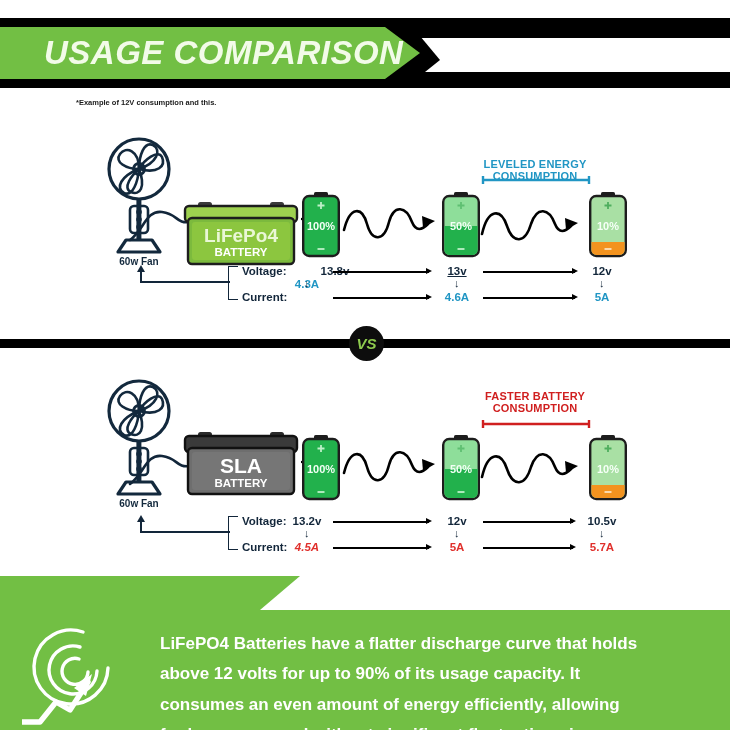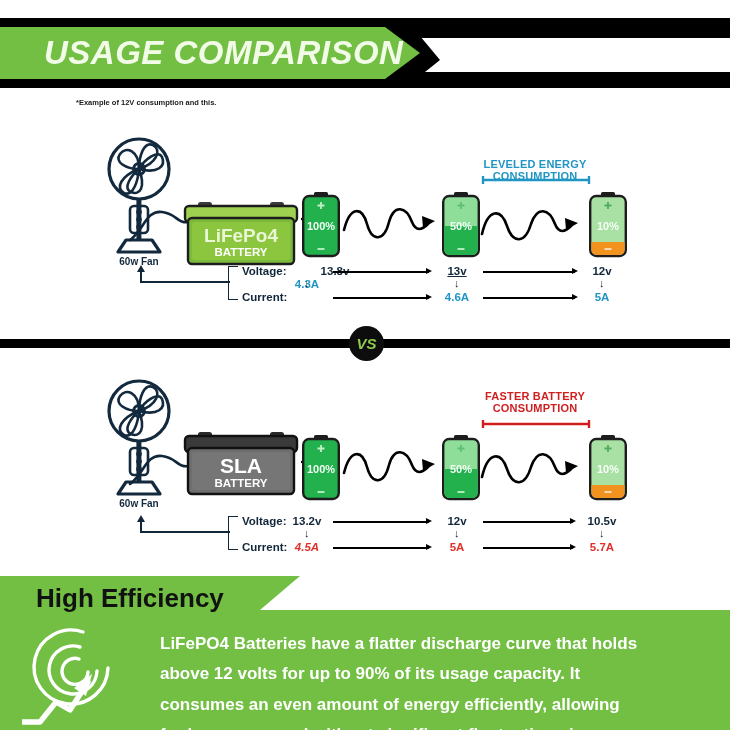--- a/index.html
+++ b/index.html
@@ -333,21 +333,20 @@
   <div class="harrow" style="left:426px;top:544px;"></div>
   <div class="hline" style="left:483px;top:547px;width:90px;"></div>
   <div class="harrow" style="left:570px;top:544px;"></div>
 
   <div class="feedline" style="left:140px;top:531px;width:90px;height:1.8px;"></div>
   <div class="feedline" style="left:140px;top:522px;width:1.8px;height:10px;"></div>
   <div class="upcaret" style="left:136.5px;top:515px;"></div>
 
   <div class="ftr-green"></div>
   <div class="ftr-white-notch"></div>
-  <div class="ftr-title">High Efficiency</div>
 
   <div class="ftr-icon">
     <svg width="130" height="114" viewBox="0 0 130 114">
       <g fill="none" stroke="#ffffff" stroke-width="3.4" stroke-linecap="round">
         <path d="M86 52 A 37 37 0 1 1 61 16"></path>
         <path d="M75 55 A 24 24 0 1 1 58 31"></path>
         <path d="M66 56 A 13 13 0 1 1 57 43"></path>
       </g>
       <path d="M0 106 L18 106 L34 86 L48 94 L66 66" fill="none" stroke="#ffffff" stroke-width="5.4" stroke-linejoin="round" stroke-linecap="round"></path>
       <path d="M52 72 L70 58 L64 80 Z" fill="#ffffff"></path>

